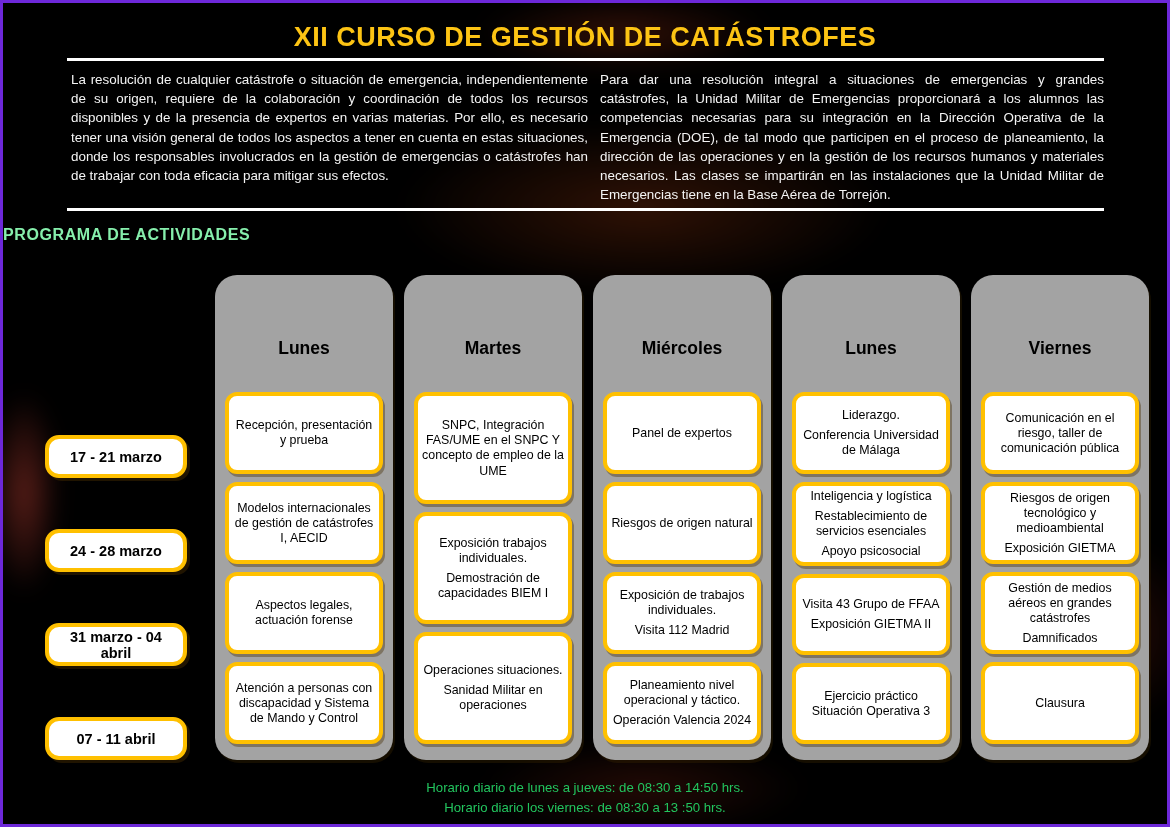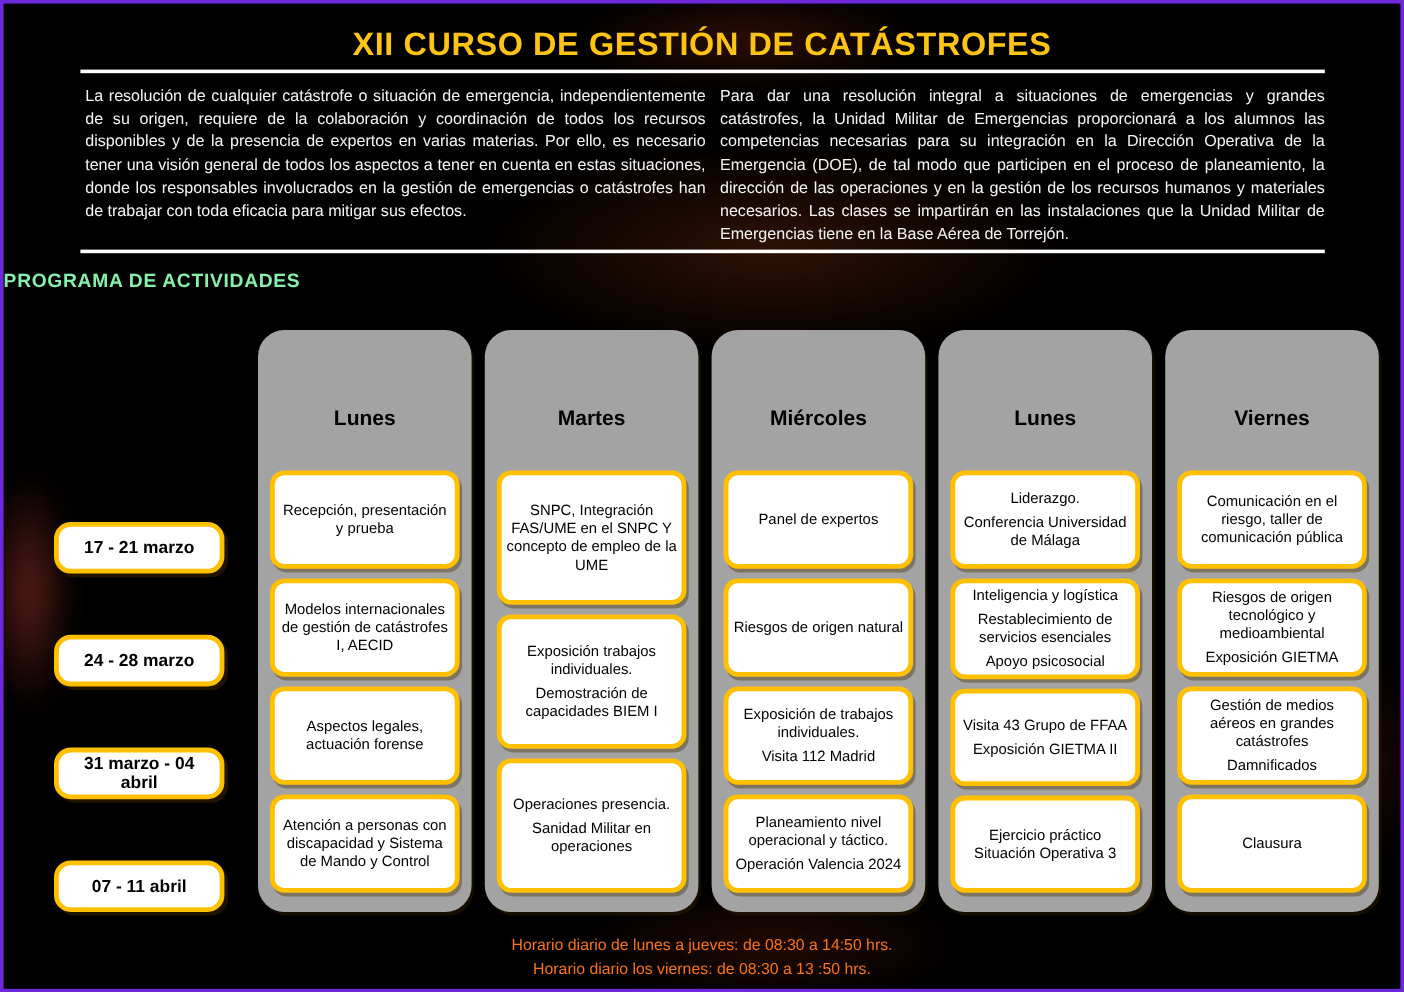--- a/index.html
+++ b/index.html
@@ -113,21 +113,21 @@
     display:flex; flex-direction:column;
     align-items:center; justify-content:center;
     gap:5px;
     text-align:center;
     color:#000; font-size:12.4px; line-height:1.22;
     padding:3px 4px;
   }
   .footer {
     margin-top:18px;
     text-align:center;
-    color:#f97316;
+    color:#22c55e;
     font-size:13.2px;
     line-height:20px;
   }
 </style>
 </head>
 <body>
 
 <div class="poster">
   <div class="bg-blob blob-title"></div>
   <div class="bg-blob blob-emblem"></div>
@@ -188,21 +188,21 @@
           </div>
           <div class="cards">
             <div class="card">
               <div>SNPC, Integración FAS/UME en el SNPC Y concepto de empleo de la UME</div>
             </div>
             <div class="card">
               <div>Exposición trabajos individuales.</div>
               <div>Demostración de capacidades BIEM I</div>
             </div>
             <div class="card">
-              <div>Operaciones presencia.</div>
+              <div>Operaciones situaciones.</div>
               <div>Sanidad Militar en operaciones</div>
             </div>
           </div>
         </div>
         <div class="day-col">
           <div class="day-header">
             <div>Miércoles</div>
           </div>
           <div class="cards">
             <div class="card">

